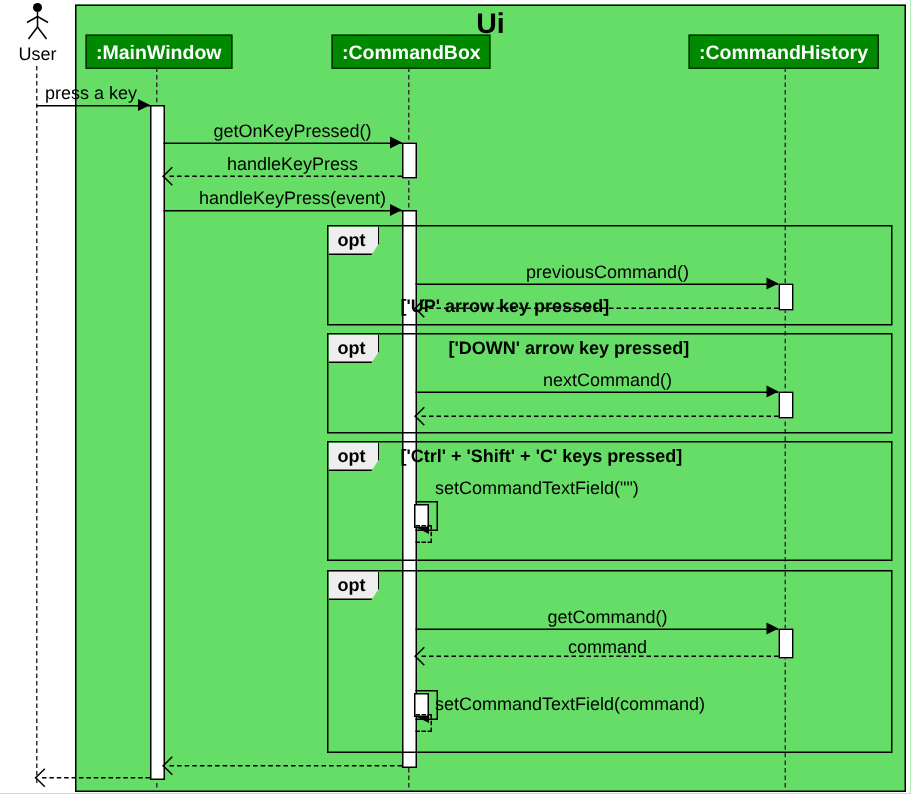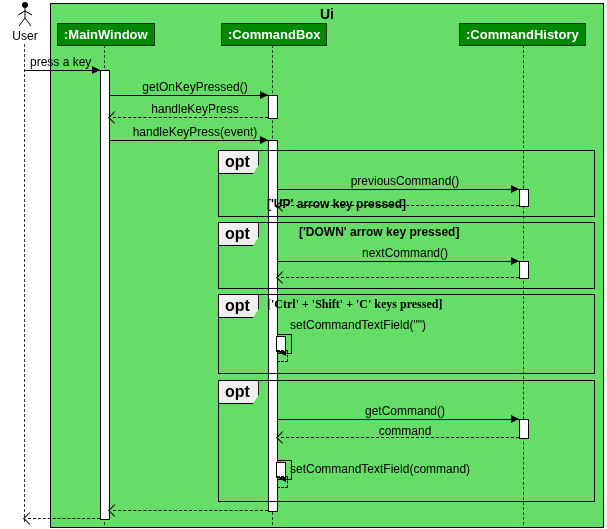--- a/index.html
+++ b/index.html
@@ -20,21 +20,21 @@
     height: 523px;
     background: #66dd66;
     border: 1px solid #000;
   }
   .frame-title {
     position: absolute;
     top: 2px;
     left: 50%;
     transform: translateX(-50%);
     font-weight: bold;
-    font-size: 14px;
+    font-size: 19px;
   }
   .actor {
     position: absolute;
     left: 5px;
     top: 0px;
     text-align: center;
     width: 40px;
   }
   .actor svg { display: block; margin: 0 auto; }
   .actor-label { font-size: 12px; margin-top: 1px; }
@@ -87,21 +87,21 @@
     background: transparent;
   }
   .opt-tag {
     position: absolute;
     top: 0; left: 0;
     background: #eee;
     border-right: 1px solid #000;
     border-bottom: 1px solid #000;
     padding: 2px 8px 2px 6px;
     font-weight: bold;
-    font-size: 16px;
+    font-size: 12px;
     clip-path: polygon(0 0, 100% 0, 100% 60%, 85% 100%, 0 100%);
   }
   .opt-guard {
     position: absolute;
     top: 2px;
     font-weight: bold;
     font-size: 12px;
   }
   .self-arrow {
     position: absolute;
@@ -176,21 +176,21 @@
 </div>
 <div class="msg" style="left:340px; top:246px; width:130px;">nextCommand()</div>
 <div class="arrow-line" style="left:277px; top:261px; width:242px;"></div>
 <div class="arrow-head" style="left:511px; top:257px;"></div>
 <div class="activation" style="left:519px; top:261px; height:16px;"></div>
 <div class="arrow-line arrow-dash" style="left:281px; top:277px; width:238px;"></div>
 <div class="arrow-open-l" style="left:278px; top:273px;"></div>
 
 <div class="opt-box" style="left:218px; top:294px; width:375px; height:78px;">
   <div class="opt-tag">opt</div>
-  <div class="opt-guard" style="left:48px;font-family:Liberation Serif, serif;">['Ctrl' + 'Shift' + 'C' keys pressed]</div>
+  <div class="opt-guard" style="left:48px;">['Ctrl' + 'Shift' + 'C' keys pressed]</div>
 </div>
 <div class="msg" style="left:290px; top:318px;">setCommandTextField("")</div>
 <div class="self-arrow" style="left:277px; top:334px;"></div>
 <div class="arrow-head-l" style="left:278px; top:348px;"></div>
 <div class="activation" style="left:276px; top:336px; height:14px;"></div>
 
 <div class="self-arrow" style="left:277px; top:350px; border-top:1px dashed #000; border-right:1px dashed #000; border-bottom:1px dashed #000; height:10px; width:10px;"></div>
 
 <div class="opt-box" style="left:218px; top:380px; width:375px; height:120px;">
   <div class="opt-tag">opt</div>

